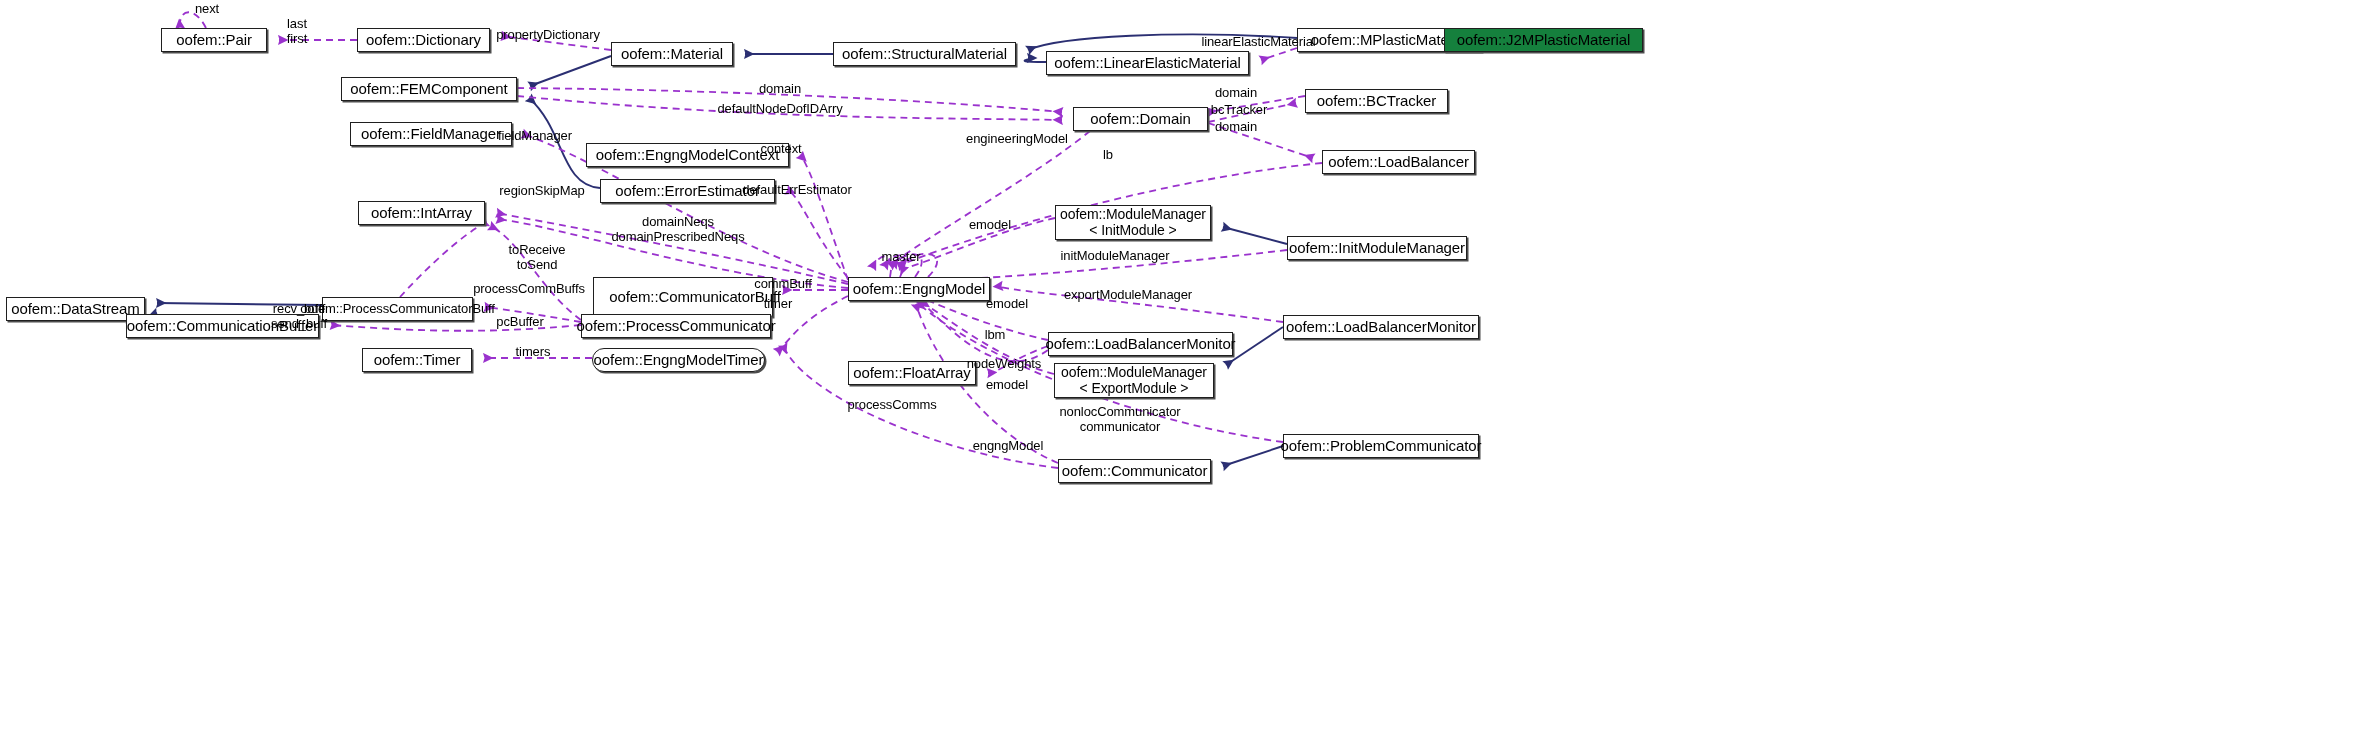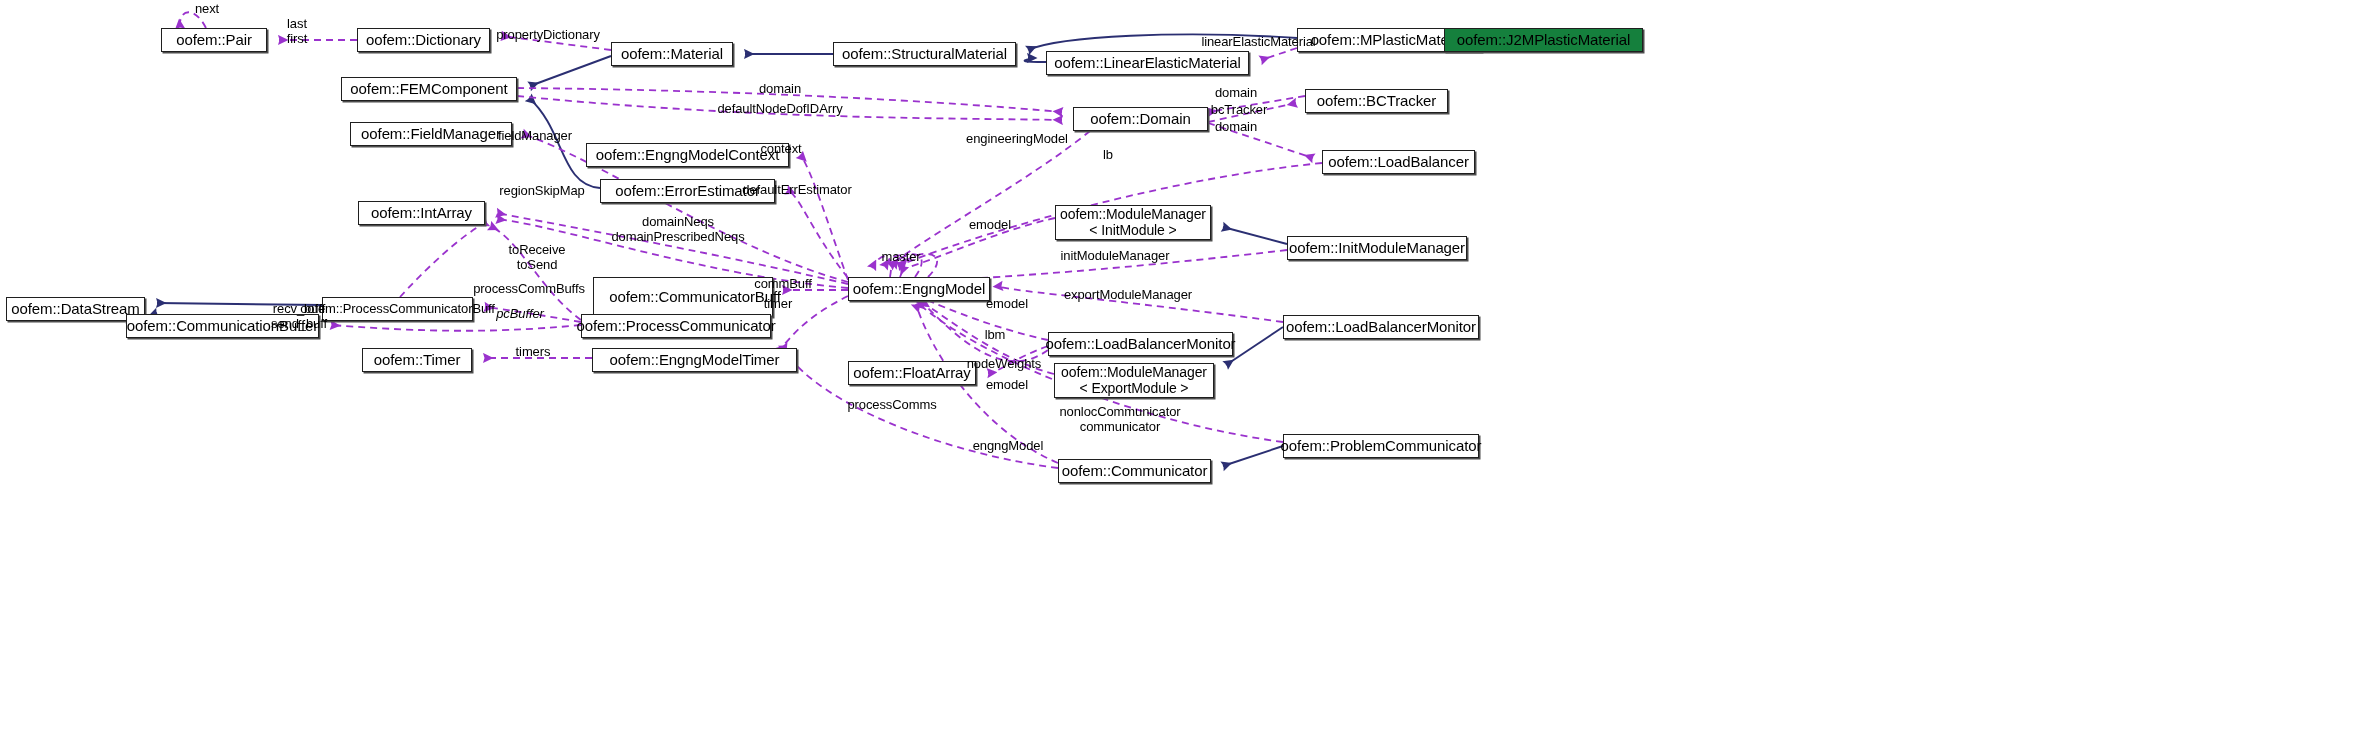--- a/index.html
+++ b/index.html
@@ -186,21 +186,21 @@
   <div class="node" style="left:1055px;top:205px;width:156px;height:35px;font-size:14px;">oofem::ModuleManager
 &lt; InitModule &gt;</div>
   <div class="node" style="left:1287px;top:236px;width:180px;height:24px;">oofem::InitModuleManager</div>
   <div class="node" style="left:848px;top:277px;width:142px;height:24px;">oofem::EngngModel</div>
   <div class="node" style="left:593px;top:277px;width:180px;height:40px;padding-left:24px;">oofem::CommunicatorBuff</div>
   <div class="node" style="left:6px;top:297px;width:139px;height:24px;">oofem::DataStream</div>
   <div class="node" style="left:126px;top:314px;width:193px;height:24px;">oofem::CommunicationBuffer</div>
   <div class="node" style="left:322px;top:297px;width:151px;height:24px;font-size:13px;">oofem::ProcessCommunicatorBuff</div>
   <div class="node" style="left:581px;top:314px;width:190px;height:24px;">oofem::ProcessCommunicator</div>
   <div class="node" style="left:362px;top:348px;width:110px;height:24px;">oofem::Timer</div>
-  <div class="node" style="left:592px;top:348px;width:205px;height:24px;">oofem::EngngModelTimer</div>
+  <div class="node" style="left:592px;top:348px;width:173px;height:24px;border-radius:12px;">oofem::EngngModelTimer</div>
   <div class="node" style="left:848px;top:361px;width:128px;height:24px;">oofem::FloatArray</div>
   <div class="node" style="left:1048px;top:332px;width:185px;height:24px;">oofem::LoadBalancerMonitor</div>
   <div class="node" style="left:1054px;top:363px;width:160px;height:35px;font-size:14px;">oofem::ModuleManager
 &lt; ExportModule &gt;</div>
   <div class="node" style="left:1283px;top:315px;width:196px;height:24px;">oofem::LoadBalancerMonitor</div>
   <div class="node" style="left:1283px;top:434px;width:196px;height:24px;">oofem::ProblemCommunicator</div>
   <div class="node" style="left:1058px;top:459px;width:153px;height:24px;">oofem::Communicator</div>
 
   <div class="edge-label" style="left:177px;top:2px;width:60px;">next</div>
   <div class="edge-label" style="left:272px;top:17px;width:50px;">last
@@ -225,21 +225,21 @@
   <div class="edge-label" style="left:498px;top:243px;width:78px;">toReceive
 toSend</div>
   <div class="edge-label" style="left:873px;top:250px;width:56px;">master</div>
   <div class="edge-label" style="left:466px;top:282px;width:126px;">processCommBuffs</div>
   <div class="edge-label" style="left:747px;top:277px;width:72px;">commBuff</div>
   <div class="edge-label" style="left:1058px;top:288px;width:140px;">exportModuleManager</div>
   <div class="edge-label" style="left:978px;top:297px;width:58px;">emodel</div>
   <div class="edge-label" style="left:755px;top:297px;width:46px;">timer</div>
   <div class="edge-label" style="left:264px;top:302px;width:70px;">recv_buff
 send_buff</div>
-  <div class="edge-label" style="left:488px;top:307px;width:64px;font-style:italic;">pcBuffer</div>
+  <div class="edge-label" style="left:488px;top:315px;width:64px;">pcBuffer</div>
   <div class="edge-label" style="left:979px;top:328px;width:32px;">lbm</div>
   <div class="edge-label" style="left:508px;top:345px;width:50px;">timers</div>
   <div class="edge-label" style="left:960px;top:357px;width:88px;">nodeWeights</div>
   <div class="edge-label" style="left:978px;top:378px;width:58px;">emodel</div>
   <div class="edge-label" style="left:1052px;top:405px;width:136px;">nonlocCommunicator
 communicator</div>
   <div class="edge-label" style="left:843px;top:398px;width:98px;">processComms</div>
   <div class="edge-label" style="left:966px;top:439px;width:84px;">engngModel</div>
 
 </div>

